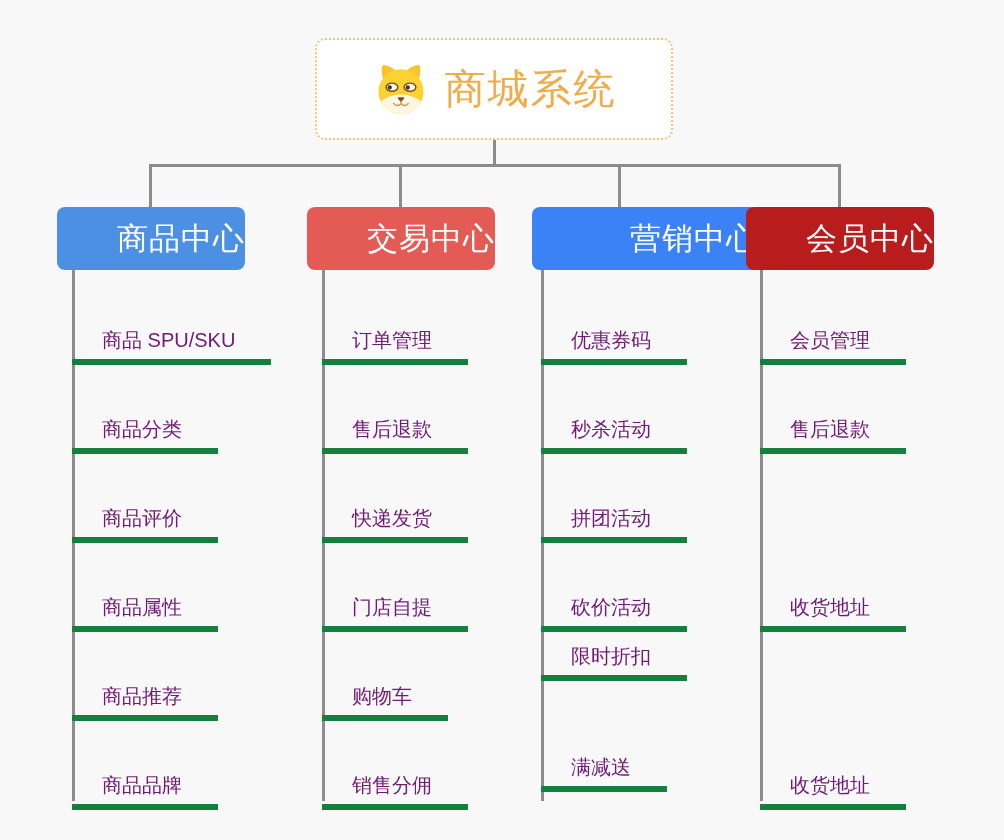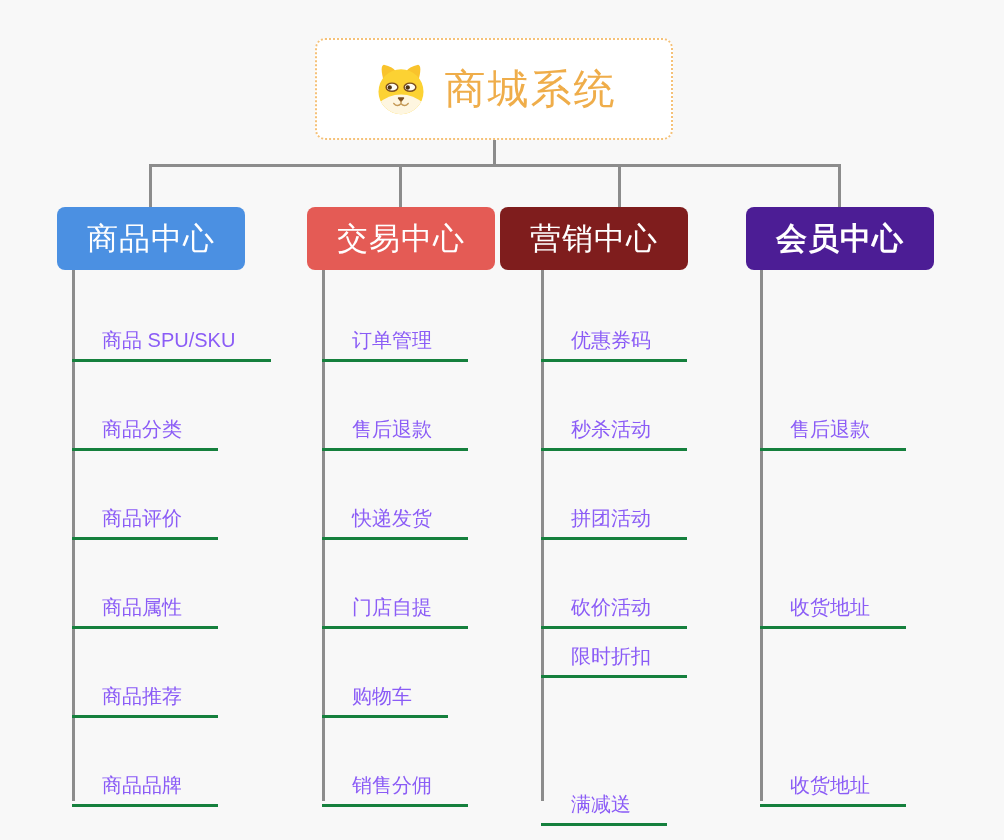--- a/index.html
+++ b/index.html
@@ -48,40 +48,40 @@
 
   
   .branch {
     position: absolute;
     top: 207px;
     width: 188px;
     height: 63px;
     border-radius: 8px;
     display: flex;
     align-items: center;
-    justify-content: center;
+    justify-content: flex-end;
     color: #FFFFFF;
     font-size: 31px;
     letter-spacing: 1px;
   }
   .b0 { left: 57px;  background: #4B90E2; }
   .b1 { left: 307px; background: #E45B55; }
-  .b2 { left: 500px; background: #7f1d1d; }
-  .b3 { left: 746px; background: #4c1d95; font-weight: bold; }
+  .b2 { left: 532px; background: #3b82f6; padding-left: 38px; }
+  .b3 { left: 746px; background: #b91c1c; }
 
   
   .leaf {
     position: absolute;
     height: 38px;
     display: flex;
     align-items: flex-end;
     padding: 0 36px 5px 30px;
-    border-bottom: 3px solid #15803d;
+    border-bottom: 6px solid #15803d;
     font-size: 20px;
-    color: #8b5cf6;
+    color: #701a75;
     white-space: nowrap;
   }
 </style>
 </head>
 <body>
 
 <div class="canvas">
 
   <div class="line v" style="left:493px;top:140px;height:26px"></div>
   <div class="line h" style="left:149px;top:164px;width:692px"></div>
@@ -175,24 +175,27 @@
     </div>
   <div class="leaf" style="left:541px;top:494px">
       <span>拼团活动</span>
     </div>
   <div class="leaf" style="left:541px;top:583px">
       <span>砍价活动</span>
     </div>
   <div class="leaf" style="left:541px;top:632px">
       <span>限时折扣</span>
     </div>
-  <div class="leaf" style="left:541px;top:780px">
+  <div class="leaf" style="left:541px;top:743px">
       <span>满减送</span>
     </div>
 
+  <div class="leaf" style="left:760px;top:316px">
+      <span>会员管理</span>
+    </div>
   <div class="leaf" style="left:760px;top:405px">
       <span>售后退款</span>
     </div>
   <div class="leaf" style="left:760px;top:583px">
       <span>收货地址</span>
     </div>
   <div class="leaf" style="left:760px;top:761px">
       <span>收货地址</span>
     </div>
 

